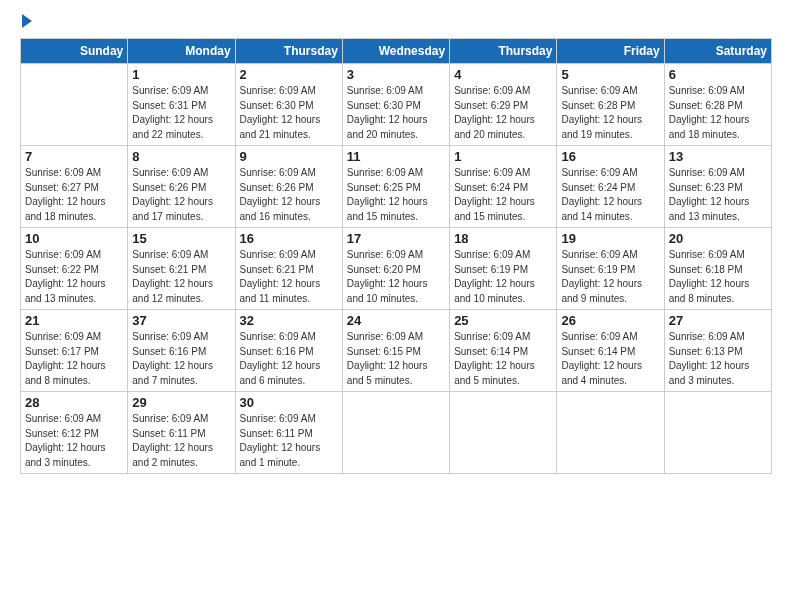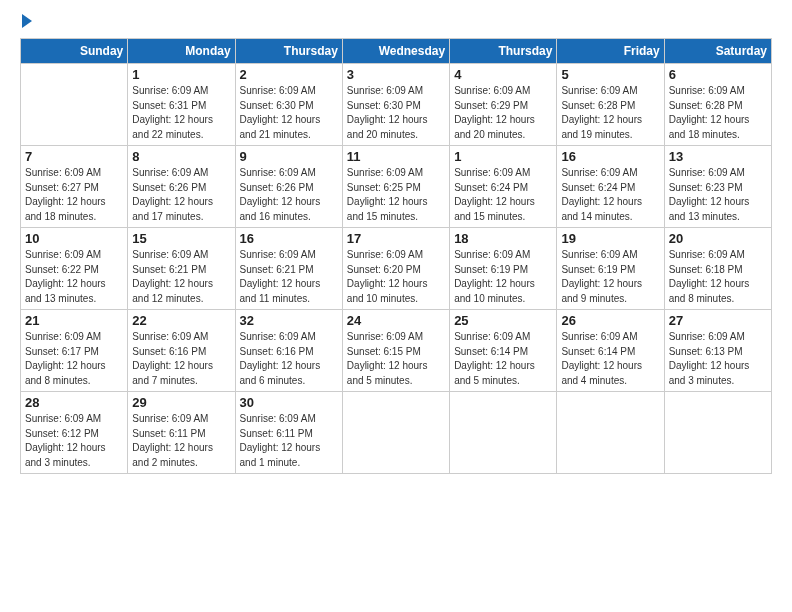--- a/index.html
+++ b/index.html
@@ -272,21 +272,21 @@
         </tr>
         <tr>
           <td>
             <div class="day-num">21</div>
             <div class="day-info" style="white-space: pre-line;">Sunrise: 6:09 AM
 Sunset: 6:17 PM
 Daylight: 12 hours
 and 8 minutes.</div>
           </td>
           <td>
-            <div class="day-num">22</div>
+            <div class="day-num">37</div>
             <div class="day-info" style="white-space: pre-line;">Sunrise: 6:09 AM
 Sunset: 6:16 PM
 Daylight: 12 hours
 and 7 minutes.</div>
           </td>
           <td>
             <div class="day-num">32</div>
             <div class="day-info" style="white-space: pre-line;">Sunrise: 6:09 AM
 Sunset: 6:16 PM
 Daylight: 12 hours

